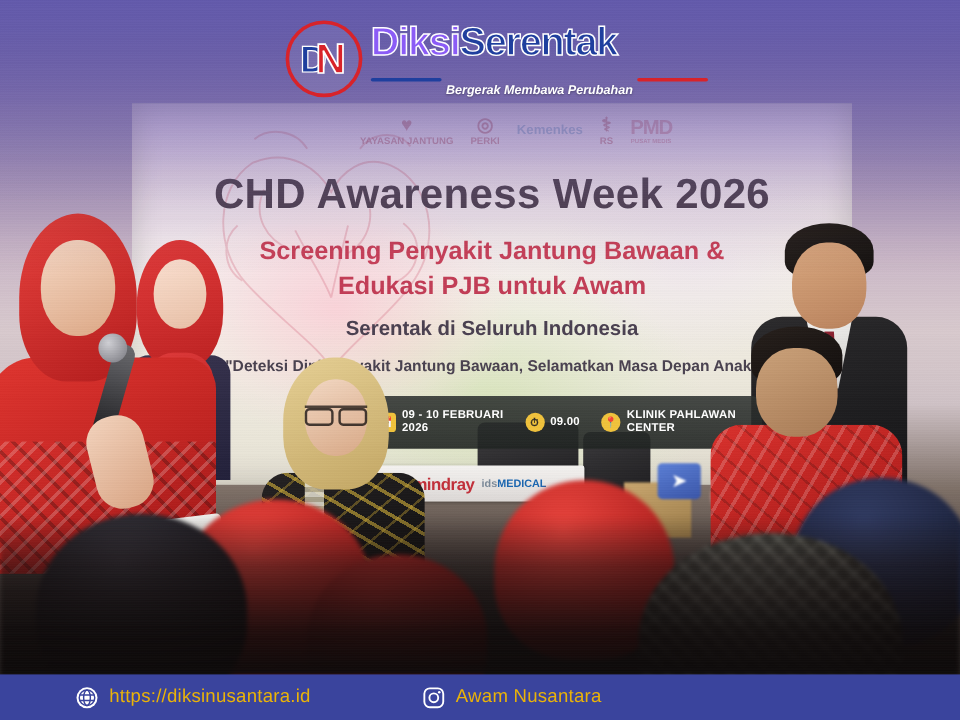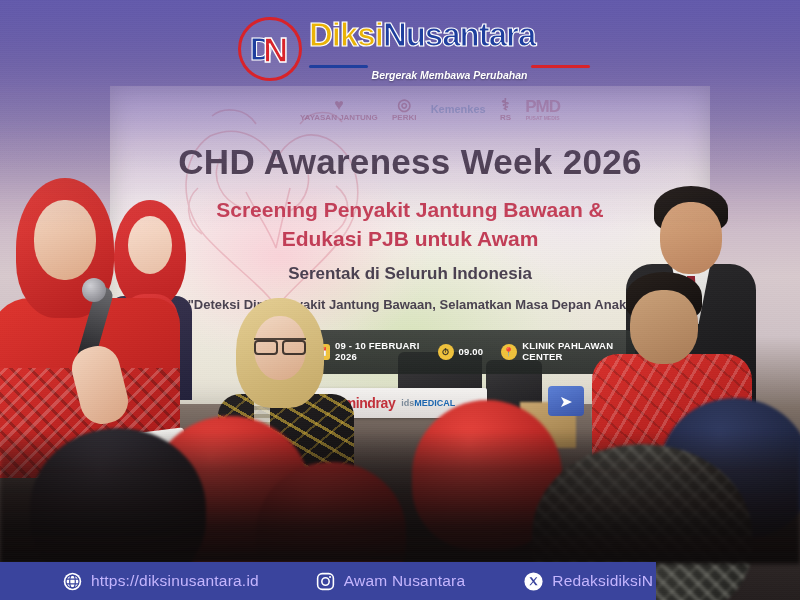--- a/index.html
+++ b/index.html
@@ -189,32 +189,32 @@
   .logo{position:absolute;left:238px;top:18px;width:352px;height:62px;display:flex;align-items:center;gap:7px;}
   .logo .mono{position:relative;width:58px;height:58px;flex:0 0 58px;border-radius:50%;
     border:3px solid #d8232a;display:flex;align-items:center;justify-content:center;
     background:rgba(255,255,255,.08);}
   .logo .mono .d{position:absolute;left:9px;top:12px;font-size:31px;font-weight:700;color:#1f3f9e;
     letter-spacing:-2px;-webkit-text-stroke:1px #fff;}
   .logo .mono .n{position:absolute;left:22px;top:10px;font-size:35px;font-weight:700;color:#d8232a;
     -webkit-text-stroke:1.4px #fff;}
   .logo .wm{position:relative;flex:1;}
   .logo .w1{font-size:33px;font-weight:700;line-height:1;letter-spacing:-1px;}
-  .logo .w1 .r{color:#eab308;-webkit-text-stroke:1.2px #fff;}
+  .logo .w1 .r{color:#8b5cf6;-webkit-text-stroke:1.2px #fff;}
   .logo .w1 .b{color:#1f3f9e;-webkit-text-stroke:1.2px #fff;}
   .logo .w2{margin-top:2px;display:flex;align-items:center;gap:4px;}
   .logo .w2 .ln{height:3px;flex:1;border-radius:2px;}
   .logo .w2 .lnb{background:#1f3f9e;}
   .logo .w2 .lnr{background:#d8232a;}
   .logo .w2 .tag{font-size:10.5px;font-weight:700;font-style:italic;color:#fff;white-space:nowrap;
     text-shadow:0 1px 2px rgba(0,0,0,.35);margin-top:16px;}
 
   
-  .footer{position:absolute;left:0;bottom:0;width:656px;height:38px;background:#3a449d;
-    display:flex;align-items:center;color:#c4b5fd;}
+  .footer{position:absolute;left:0;bottom:0;width:800px;height:38px;background:#3a449d;
+    display:flex;align-items:center;color:#eab308;gap:36px;}
   .fitem{display:flex;align-items:center;gap:8px;font-size:15.5px;letter-spacing:.2px;}
   .fitem:nth-child(1){margin-left:62px;}
   .fitem:nth-child(2){margin-left:56px;}
   .fitem:nth-child(3){margin-left:58px;}
   .fic{width:21px;height:21px;flex:0 0 21px;display:flex;align-items:center;justify-content:center;}
   .fic svg{width:21px;height:21px;display:block;}
 </style>
 </head>
 <body>
 
@@ -360,21 +360,21 @@
     <div class="grain"></div>
   </div>
 
   <div class="logo">
     <div class="mono">
       <span class="d">D</span>
       <span class="n">N</span>
     </div>
     <div class="wm">
       <div class="w1">
-        <span class="r">Diksi</span><span class="b">Nusantara</span>
+        <span class="r">Diksi</span><span class="b">Serentak</span>
       </div>
       <div class="w2">
         <span class="ln lnb"></span>
         <span class="tag">Bergerak Membawa Perubahan</span>
         <span class="ln lnr"></span>
       </div>
     </div>
   </div>
 
   <div class="footer">
@@ -397,24 +397,15 @@
       <span class="fic">
         <svg viewBox="0 0 24 24" fill="none" stroke="#fff" stroke-width="1.8">
           <rect x="3" y="3" width="18" height="18" rx="5.2"></rect>
           <circle cx="12" cy="12" r="4.2"></circle>
           <circle cx="17.2" cy="6.8" r="1.2" fill="#fff" stroke="none"></circle>
           </svg>
       </span>
       <span>Awam Nusantara</span>
     </div>
 
-    <div class="fitem">
-      <span class="fic">
-        <svg viewBox="0 0 24 24">
-            <circle cx="12" cy="12" r="10.4" fill="#fff"></circle>
-          <path d="M7.4 7.2h2.5l2.3 3.1 2.6-3.1h1.6l-3.4 4.1 3.7 5.0h-2.5l-2.5-3.4-2.8 3.4H7.3l3.7-4.4L7.4 7.2z" fill="#3a449d"></path>
-          </svg>
-      </span>
-      <span>RedaksidiksiN</span>
-    </div>
 
   </div>
 </div>
 
 </body></html>

